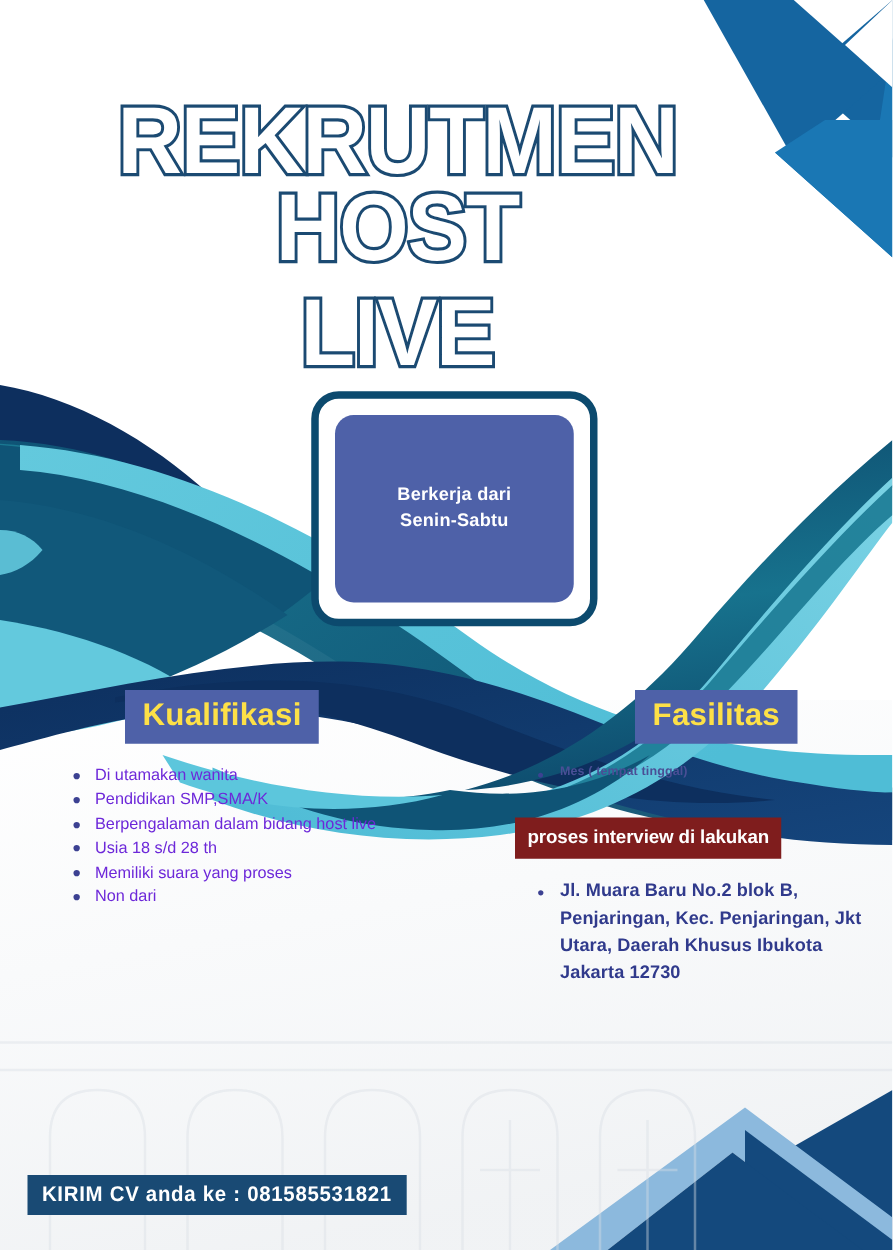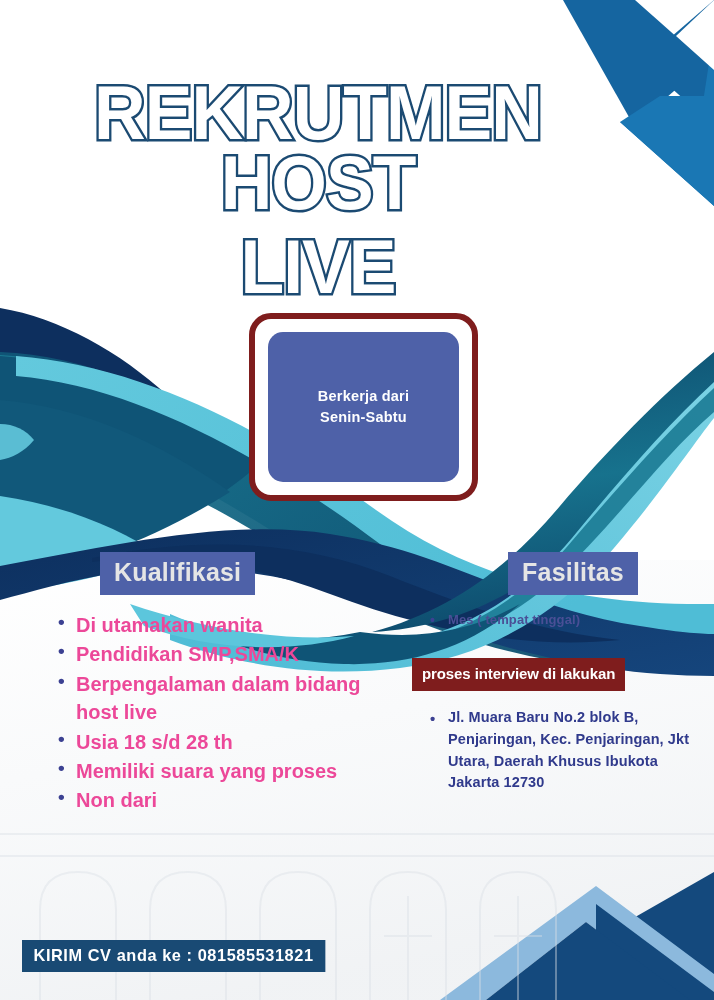--- a/index.html
+++ b/index.html
@@ -64,21 +64,21 @@
   .title-line.l1 { font-size: 76px; }
   .title-line.l2 { font-size: 76px; margin-top: 14px; }
 
   
   .badge-outer {
     position: absolute;
     left: 249px;
     top: 313px;
     width: 229px;
     height: 188px;
-    border: 6px solid #7f1d1d;
+    border: 6px solid #0c4a6e;
     border-radius: 22px;
     background: #ffffff;
     box-sizing: border-box;
     z-index: 5;
     padding: 13px;
   }
   .badge-inner {
     width: 100%;
     height: 100%;
     background: #4e61a8;
@@ -109,21 +109,21 @@
     position: absolute;
     left: 412px;
     top: 552px;
     width: 286px;
     z-index: 6;
   }
 
   .section-heading {
     display: inline-block;
     background: #4e61a8;
-    color: #e5e5e5;
+    color: #fde047;
     font-weight: bold;
     font-size: 25px;
     line-height: 1;
     padding: 8px 14px 10px 14px;
     letter-spacing: 0.2px;
   }
   .heading-wrap-left  { text-align: left; padding-left: 66px; }
   .heading-wrap-right { text-align: center; padding-left: 36px; }
 
   .bullet-list {
@@ -146,35 +146,35 @@
     font-size: 17px;
     line-height: inherit;
   }
 
   
   .qual-list {
     margin-top: 16px;
     padding-left: 18px;
   }
   .qual-list li {
-    font-size: 20px;
+    font-size: 13px;
     line-height: 1.42;
-    color: #ec4899;
-    font-weight: 700;
+    color: #6d28d9;
+    font-weight: 400;
     margin-bottom: 1px;
   }
   .qual-list li::before { font-size: 19px; top: -2px; }
 
   
   .fac-list {
     margin-top: 16px;
     padding-left: 12px;
   }
   .fac-list li {
-    font-size: 13px;
+    font-size: 10px;
     line-height: 1.4;
     color: #4a4f96;
     font-weight: bold;
     letter-spacing: 0.1px;
   }
   .fac-list li::before { font-size: 14px; top: 0px; }
 
   .banner-strip {
     display: inline-block;
     background: #7f1d1d;

